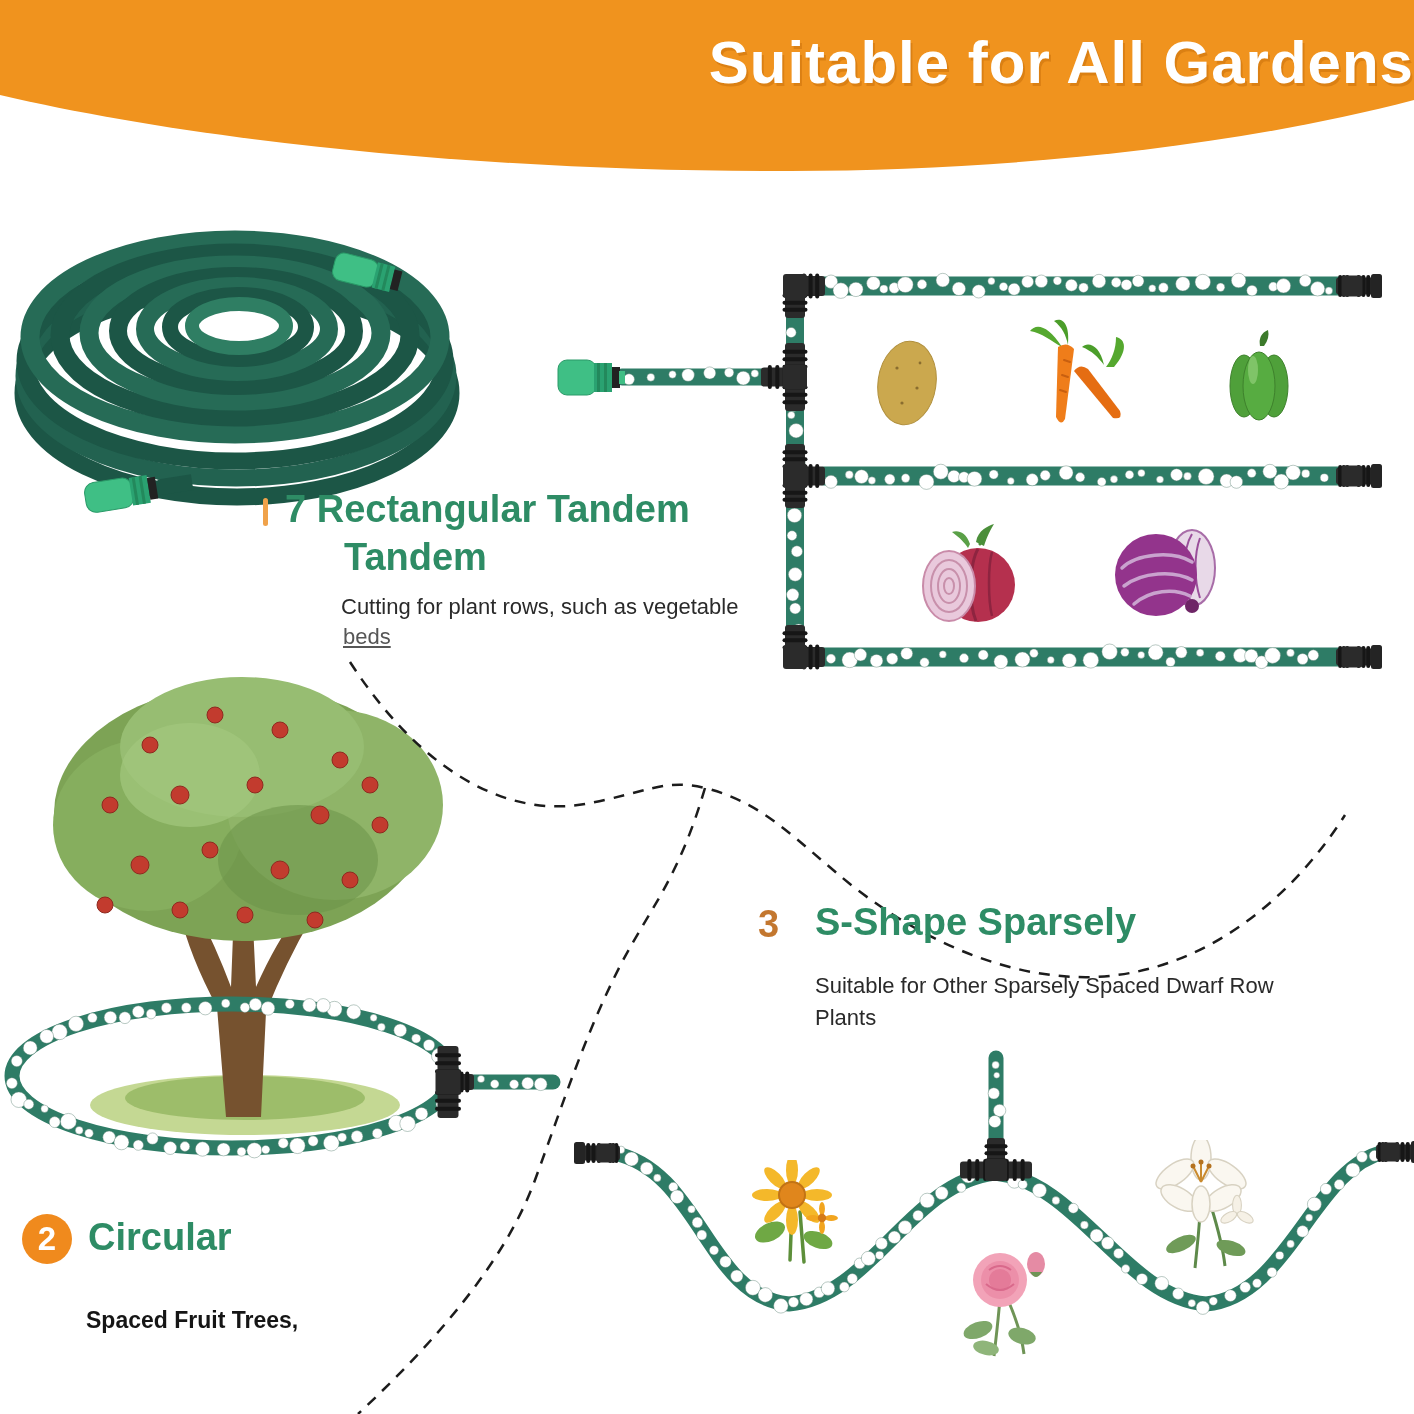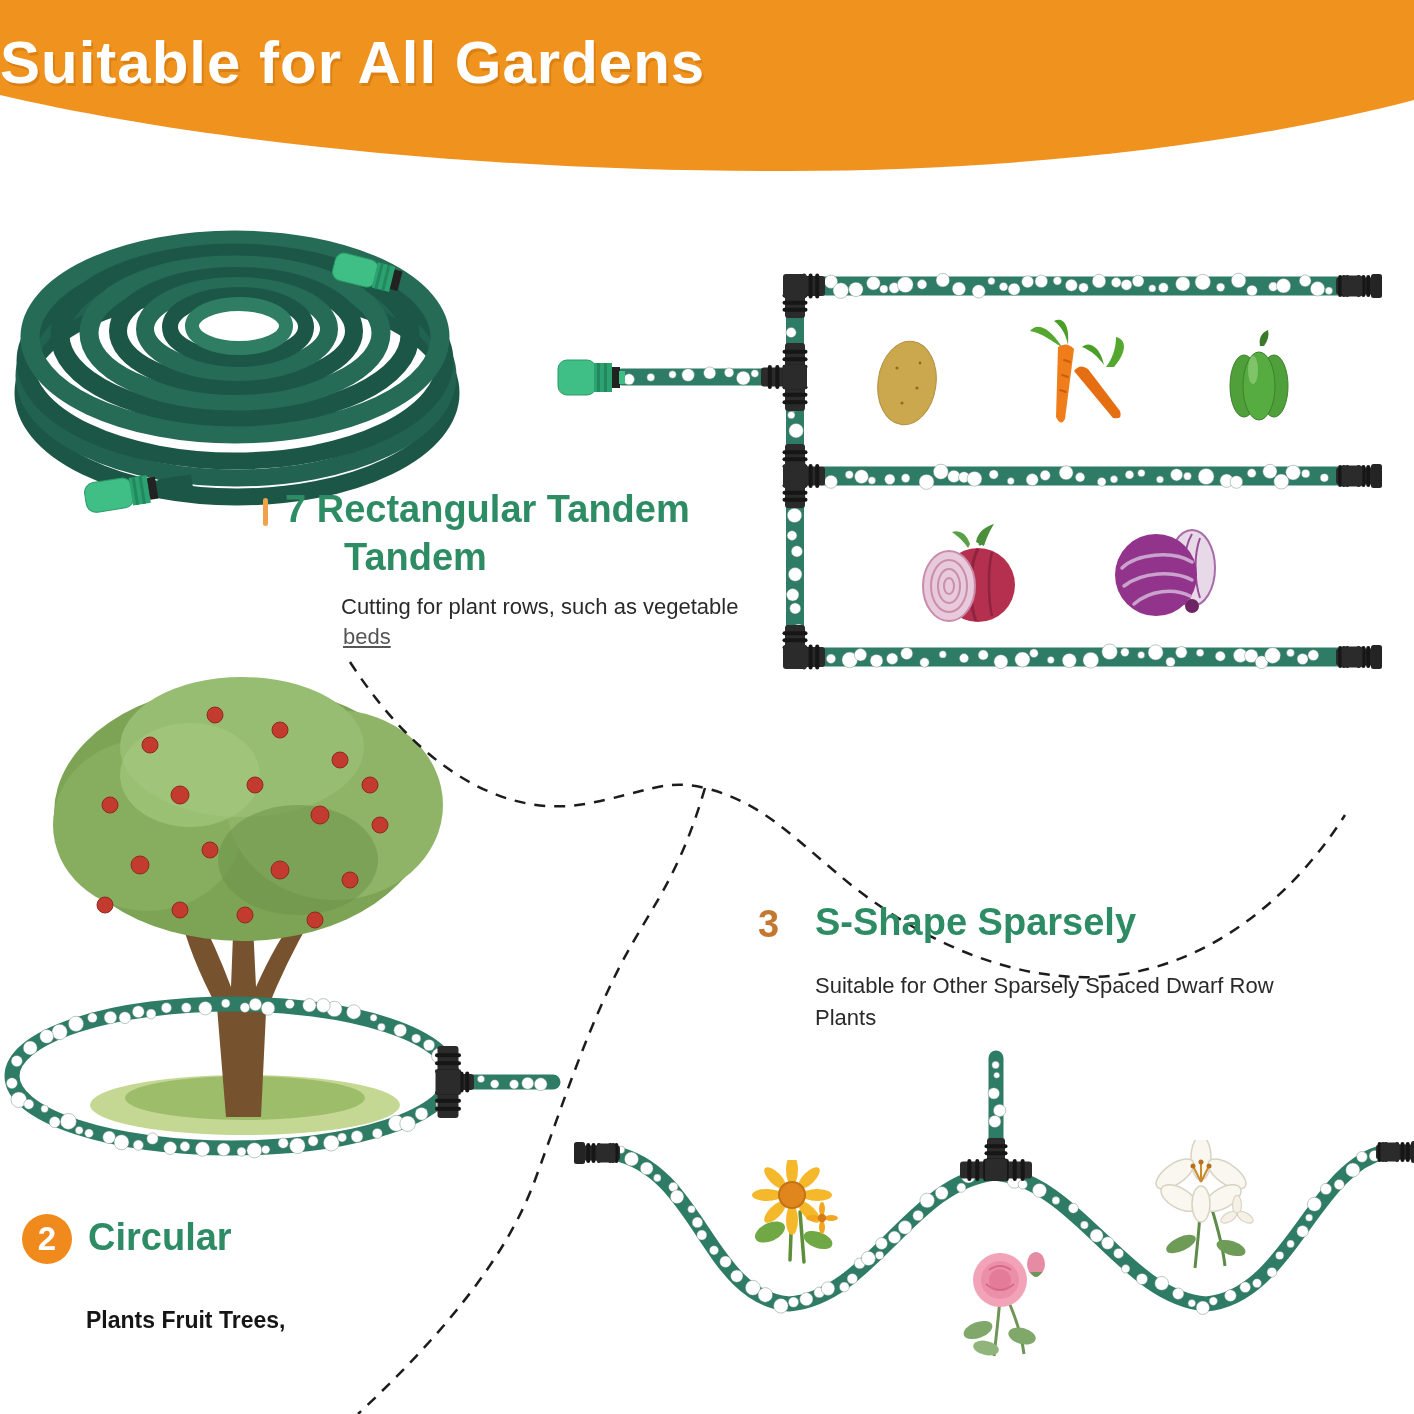--- a/index.html
+++ b/index.html
@@ -1,21 +1,21 @@
 <!DOCTYPE html>
 <html><head>
 <meta charset="utf-8">
 <style>
   html,body{margin:0;padding:0;background:#fff;}
   .stage{position:relative;width:1414px;height:1414px;overflow:hidden;background:#fff;
          font-family:"Liberation Sans",sans-serif;}
   .abs{position:absolute;}
   svg{display:block;}
   .banner-title{
-    position:absolute;left:0;top:28px;width:1414px;text-align:left;
+    position:absolute;left:0;top:28px;width:1414px;text-align:right;
     font-size:60px;font-weight:bold;color:#fff;letter-spacing:1px;
     text-shadow:2px 3px 0 rgba(180,95,0,.35);
   }
   .sec-heading{position:absolute;font-size:38px;font-weight:bold;color:#2E8C65;white-space:nowrap;}
   .sec-desc{position:absolute;font-size:22px;color:#2a2a2a;white-space:nowrap;}
   .desc-muted{color:#565656;text-decoration:underline;}
   .desc-strong{color:#151515;font-size:23px;font-weight:600;}
   .num-badge{
     position:absolute;width:50px;height:50px;border-radius:50%;background:#F08A1D;
     color:#fff;font-size:33px;font-weight:bold;display:flex;align-items:center;justify-content:center;
@@ -704,19 +704,19 @@
   </svg>
 
   <div class="orange-tick abs" style="left:263px;top:498px"></div>
   <div class="sec-heading" style="left:285px;top:488px">7 Rectangular Tandem</div>
   <div class="sec-heading" style="left:344px;top:536px">Tandem</div>
   <div class="sec-desc" style="left:341px;top:594px">Cutting for plant rows, such as vegetable</div>
   <div class="sec-desc desc-muted" style="left:343px;top:624px">beds</div>
 
   <div class="num-badge" style="left:22px;top:1214px">2</div>
   <div class="sec-heading" style="left:88px;top:1216px">Circular</div>
-  <div class="sec-desc desc-strong" style="left:86px;top:1307px">Plants Fruit Trees,</div>
+  <div class="sec-desc desc-strong" style="left:86px;top:1307px">Spaced Fruit Trees,</div>
 
   <div class="num-plain" style="left:758px;top:903px">3</div>
   <div class="sec-heading" style="left:815px;top:901px">S-Shape Sparsely</div>
   <div class="sec-desc" style="left:815px;top:973px">Suitable for Other Sparsely Spaced Dwarf Row</div>
   <div class="sec-desc" style="left:815px;top:1005px">Plants</div>
 </div>
 
 </body></html>

